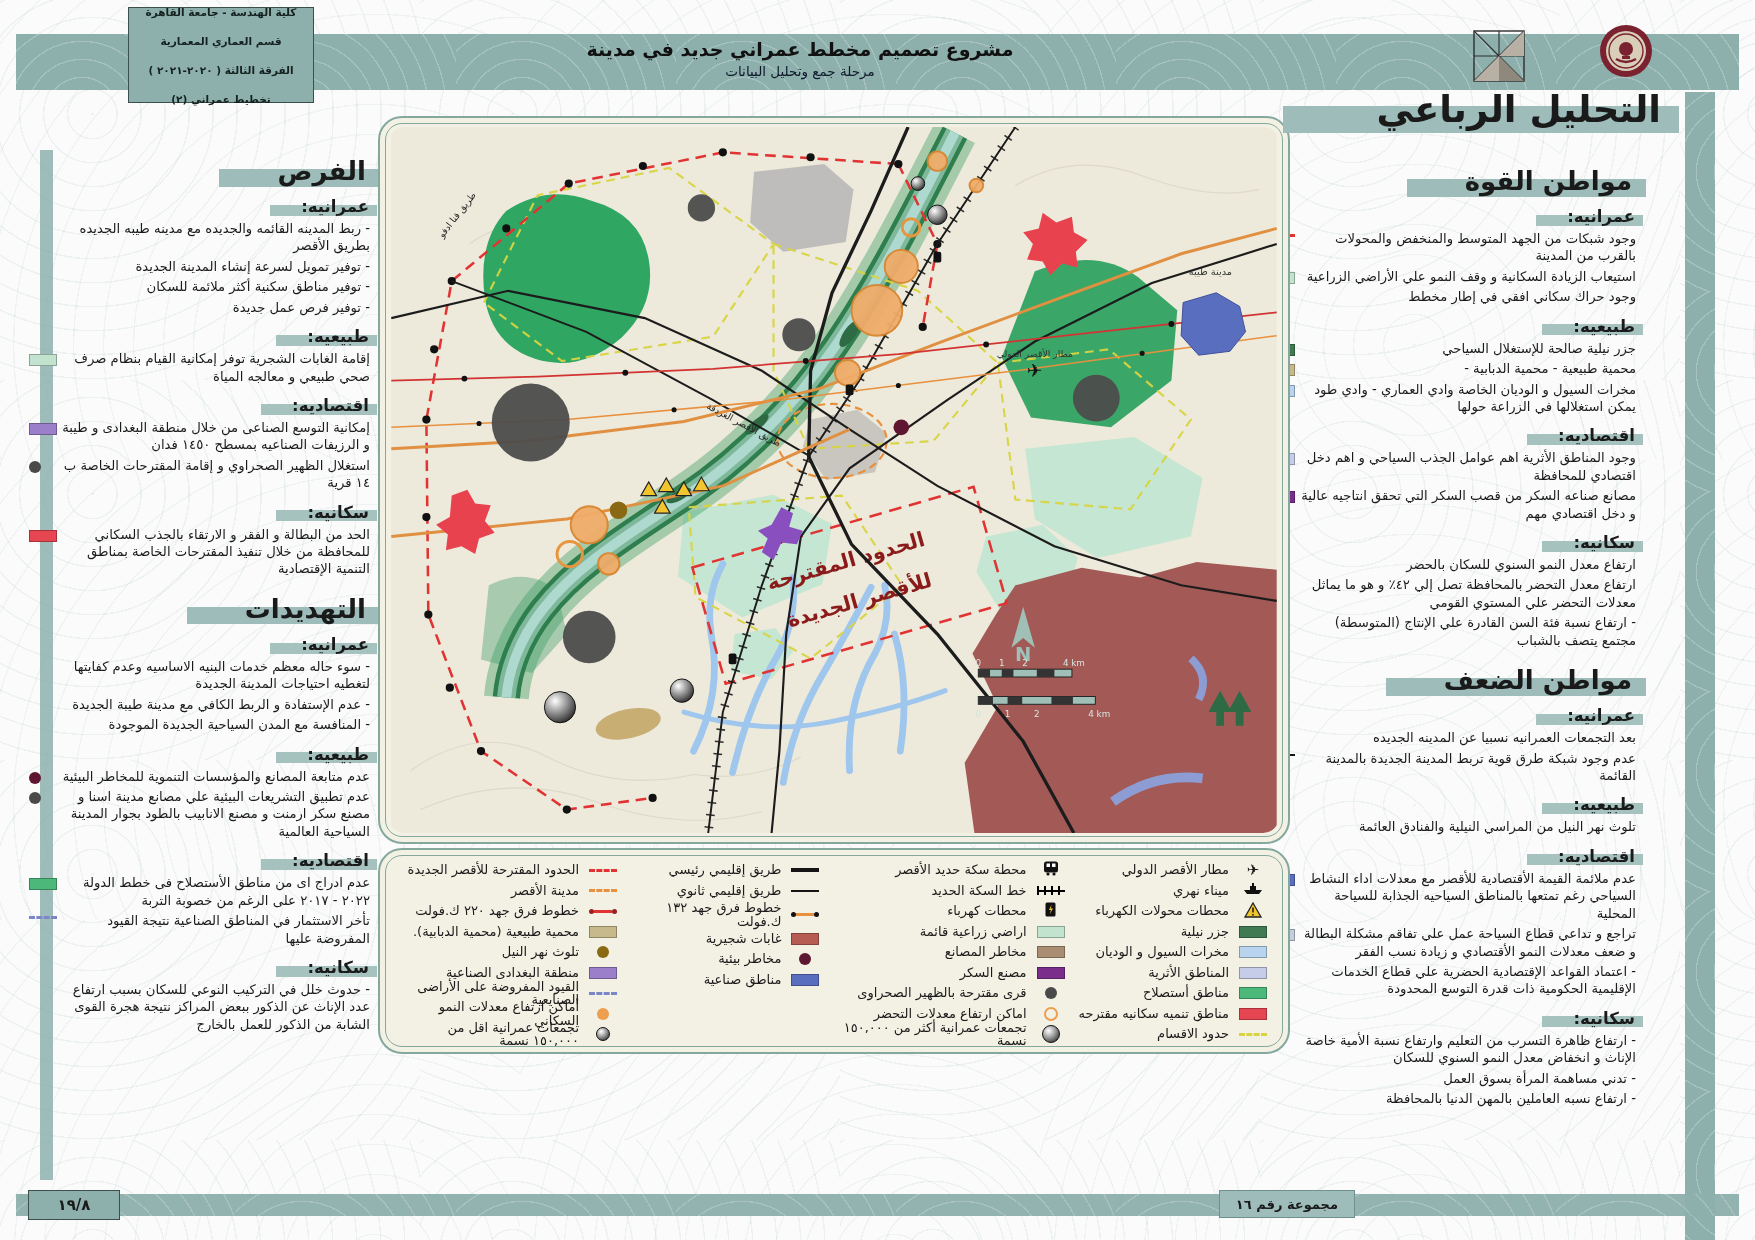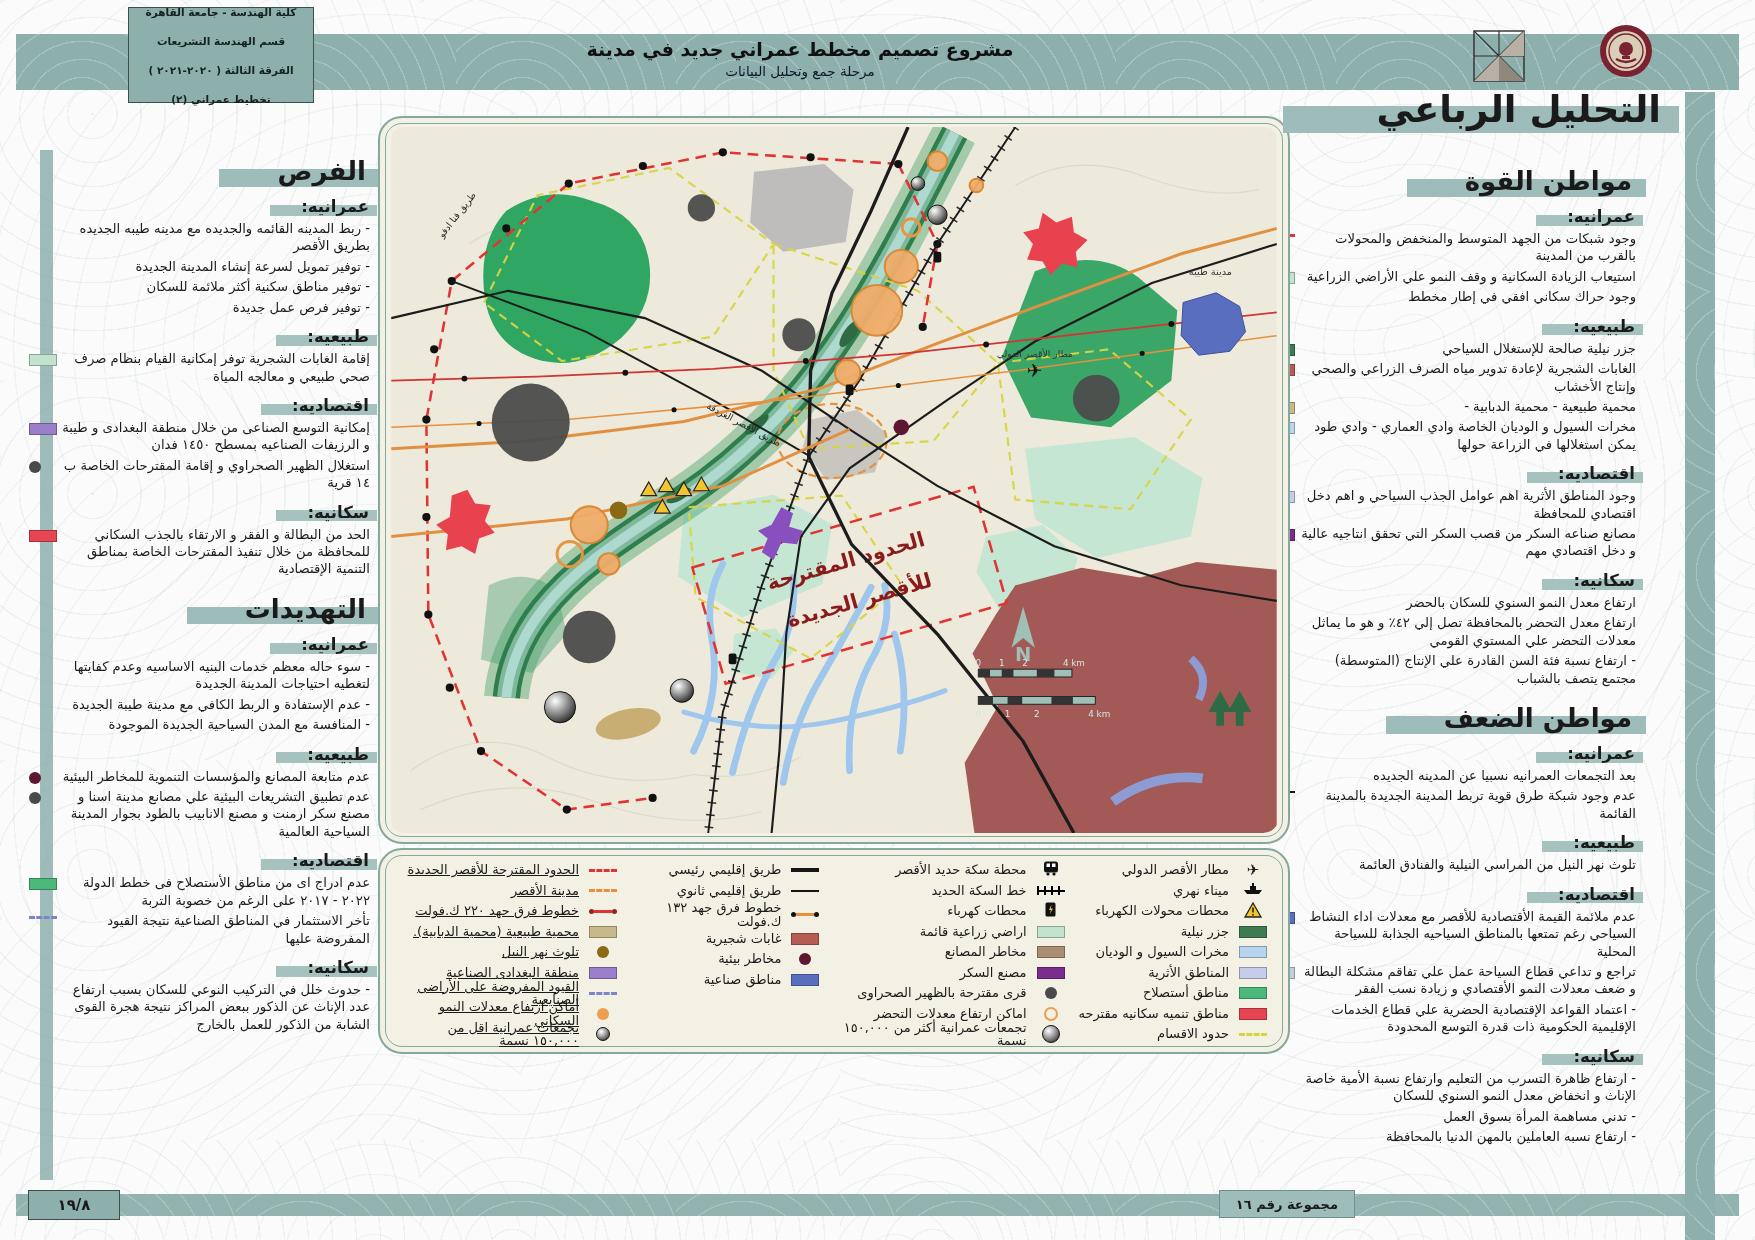--- a/index.html
+++ b/index.html
@@ -81,40 +81,40 @@
   .ic-none{display:inline-block;width:2px;}
 
   .frame{position:absolute;background:#f3f0e4;border:2px solid #85a89e;border-radius:24px;
          outline:1px solid #85a89e;outline-offset:-8px;z-index:2;}
   #map-frame{left:378px;top:116px;width:908px;height:724px;}
   #map-frame svg{position:absolute;left:9px;top:9px;border-radius:16px;}
   #legend-frame{left:378px;top:848px;width:908px;height:202px;}
 
   .legend-inner{position:absolute;inset:10px 18px;direction:rtl;display:flex;gap:6px;font-size:13px;}
   .lg-col{display:flex;flex-direction:column;justify-content:flex-start;}
-  .lg-c1{width:23%;}.lg-c2{width:28%;}.lg-c3{width:23%;}.lg-c4{width:26%;text-decoration:underline;}
+  .lg-c1{width:23%;}.lg-c2{width:28%;}.lg-c3{width:23%;}.lg-c4{width:26%;}
   .lg-item{display:flex;align-items:center;gap:7px;min-height:20.5px;line-height:1.05;}
   .lg-ic{width:34px;min-width:34px;display:flex;justify-content:center;align-items:center;}
 
   .page-badge{position:absolute;left:28px;bottom:20px;width:90px;height:28px;z-index:3;
     background:#8db0ad;border:1px solid #3c4f4d;display:flex;align-items:center;justify-content:center;
     font-weight:bold;font-size:15px;}
   .group-badge{position:absolute;right:400px;bottom:22px;height:26px;z-index:3;
     background:#9dbcba;border:1px solid #6f908c;padding:0 16px;display:flex;align-items:center;
     font-size:13px;font-weight:bold;direction:rtl;}
   svg text{font-family:"DejaVu Sans",sans-serif;}
 </style>
 </head>
 <body>
 
 <div class="top-band teal teal-pattern"></div>
 
 <div class="info-box">
   <div>كلية الهندسة - جامعة القاهرة</div>
-  <div>قسم الهندسة التشريعات</div>
+  <div>قسم العماري المعمارية</div>
   <div>الفرقة الثالثة ( ٢٠٢٠-٢٠٢١ )</div>
   <div>تخطيط عمراني (٢)</div>
 </div>
 
 <div class="header-text">
   <div class="h-title">مشروع تصميم مخطط عمراني جديد في مدينة</div>
   <div class="h-sub">مرحلة جمع وتحليل البيانات</div>
 </div>
 
 <div class="logo" id="geo-logo">
@@ -153,21 +153,21 @@
     <div class="item"><span class="item-text">استيعاب الزيادة السكانية و وقف النمو علي الأراضي الزراعية</span><span class="ic">
         <span class="sw" style="background: rgb(194, 228, 207);"></span>
       </span></div>
     <div class="item"><span class="item-text">وجود حراك سكاني افقي في إطار مخطط</span><span class="ic">
         <span class="ic-none"></span>
       </span></div>
     <div class="sub-head"><span class="sub-title">طبيعيه:</span></div>
     <div class="item"><span class="item-text">جزر نيلية صالحة للإستغلال السياحي</span><span class="ic">
         <span class="sw" style="background: rgb(63, 122, 82);"></span>
       </span></div>
-    <div class="item"><span class="item-text">الغابات الشجرية لإعادة تدوير مياه الصرف الزراعي والصحي وإنتاج الأخشاب</span><span class="ic">
+    <div class="item"><span class="ic">
         <span class="sw" style="background: rgb(182, 92, 82);"></span>
       </span></div>
     <div class="item"><span class="item-text">محمية طبيعية - محمية الدبابية -</span><span class="ic">
         <span class="sw" style="background: rgb(200, 185, 141);"></span>
       </span></div>
     <div class="item"><span class="item-text">مخرات السيول و الوديان الخاصة وادي العماري - وادي طود يمكن استغلالها في الزراعة حولها</span><span class="ic">
         <span class="sw" style="background: rgb(185, 212, 239);"></span>
       </span></div>
     <div class="sub-head"><span class="sub-title">اقتصاديه:</span></div>
     <div class="item"><span class="item-text">وجود المناطق الأثرية اهم عوامل الجذب السياحي و اهم دخل اقتصادي للمحافظة</span><span class="ic">

